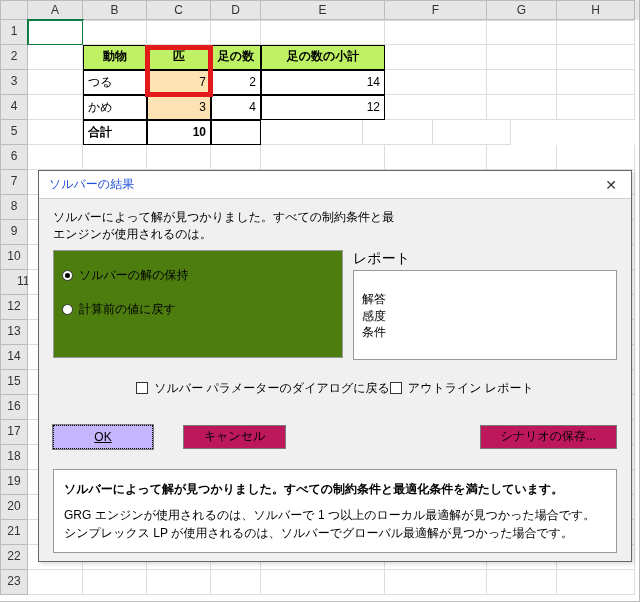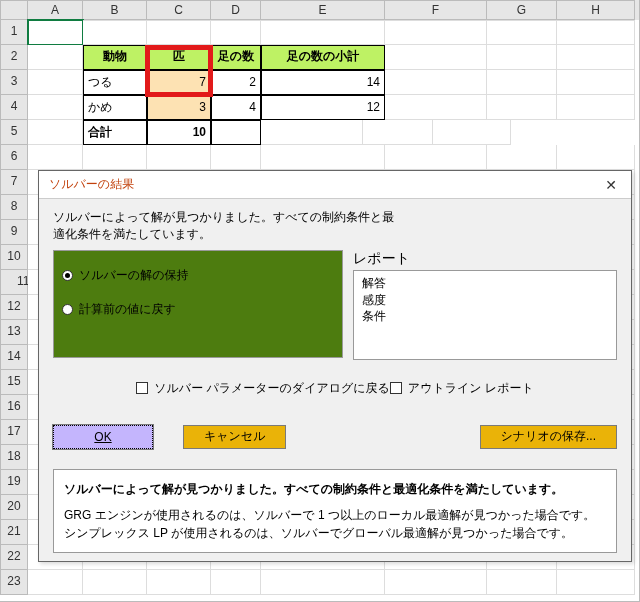--- a/index.html
+++ b/index.html
@@ -107,21 +107,21 @@
     box-shadow: 2px 2px 4px rgba(0,0,0,.15);
   }
   .dlg-title {
     display: flex;
     align-items: center;
     height: 28px;
     padding: 0 6px 0 10px;
     background: #fff;
     border-bottom: 1px solid #ccc;
   }
-  .dlg-title-text { flex: 1; font-size: 12px; color: #c2410c; }
+  .dlg-title-text { flex: 1; font-size: 12px; color: #1d4ed8; }
   .dlg-close {
     width: 28px; height: 22px;
     display: flex; align-items: center; justify-content: center;
     font-size: 14px; color: #333;
   }
 
   .dlg-body {
     padding: 10px 14px 10px 14px;
   }
   .msg { line-height: 1.45; font-size: 12px; }
@@ -136,21 +136,21 @@
     background: #4d7c0f;
     padding: 8px 8px;
     position: relative;
   }
   .panel-right-wrap { flex: 1; }
   .panel-right-label { font-size: 14px; margin-bottom: 2px; }
   .panel-right {
     height: 90px;
     border: 1px solid #999;
     background: #fff;
-    padding: 4px 8px;
+    padding: 20px 8px;
     font-size: 12px;
     line-height: 1.4;
   }
 
   .radio-row {
     display: flex; align-items: center;
     gap: 6px;
     height: 22px;
   }
   .radio-dot {
@@ -175,21 +175,21 @@
 
   .btnrow {
     display: flex; align-items: center; gap: 30px;
     margin-top: 28px;
   }
   .btn {
     height: 24px;
     min-width: 88px;
     padding: 0 20px;
     border: 1px solid #7a7a7a;
-    background: #eab308;
+    background: #be185d;
     font-size: 12px;
     display: inline-flex; align-items: center; justify-content: center;
   }
   .btn.primary {
     min-width: 100px;
     border: 1px dotted #000;
     outline: 1px solid #7a7a7a;
     background: #c4b5fd;
   }
   .btn.right { margin-left: auto; }
@@ -480,21 +480,21 @@
 <div class="red-overlay" style="left:90px;  top:399px; width:114px; height:37px;"></div>
 
 <div class="dialog">
   <div class="dlg-title">
     <span class="dlg-title-text">ソルバーの結果</span>
     <span class="dlg-close">✕</span>
   </div>
   <div class="dlg-body">
     <div class="msg">
       <div>ソルバーによって解が見つかりました。すべての制約条件と最</div>
-      <div>適化条件を満たしています。</div>
+      <div>エンジンが使用されるのは。</div>
     </div>
 
     <div class="panels">
       <div class="panel-left">
         <div class="radio-row" style="margin-top:6px;">
           <span class="radio-dot checked"></span>
           <span>ソルバーの解の保持</span>
         </div>
         <div class="radio-row" style="margin-top:12px;">
           <span class="radio-dot"></span>

